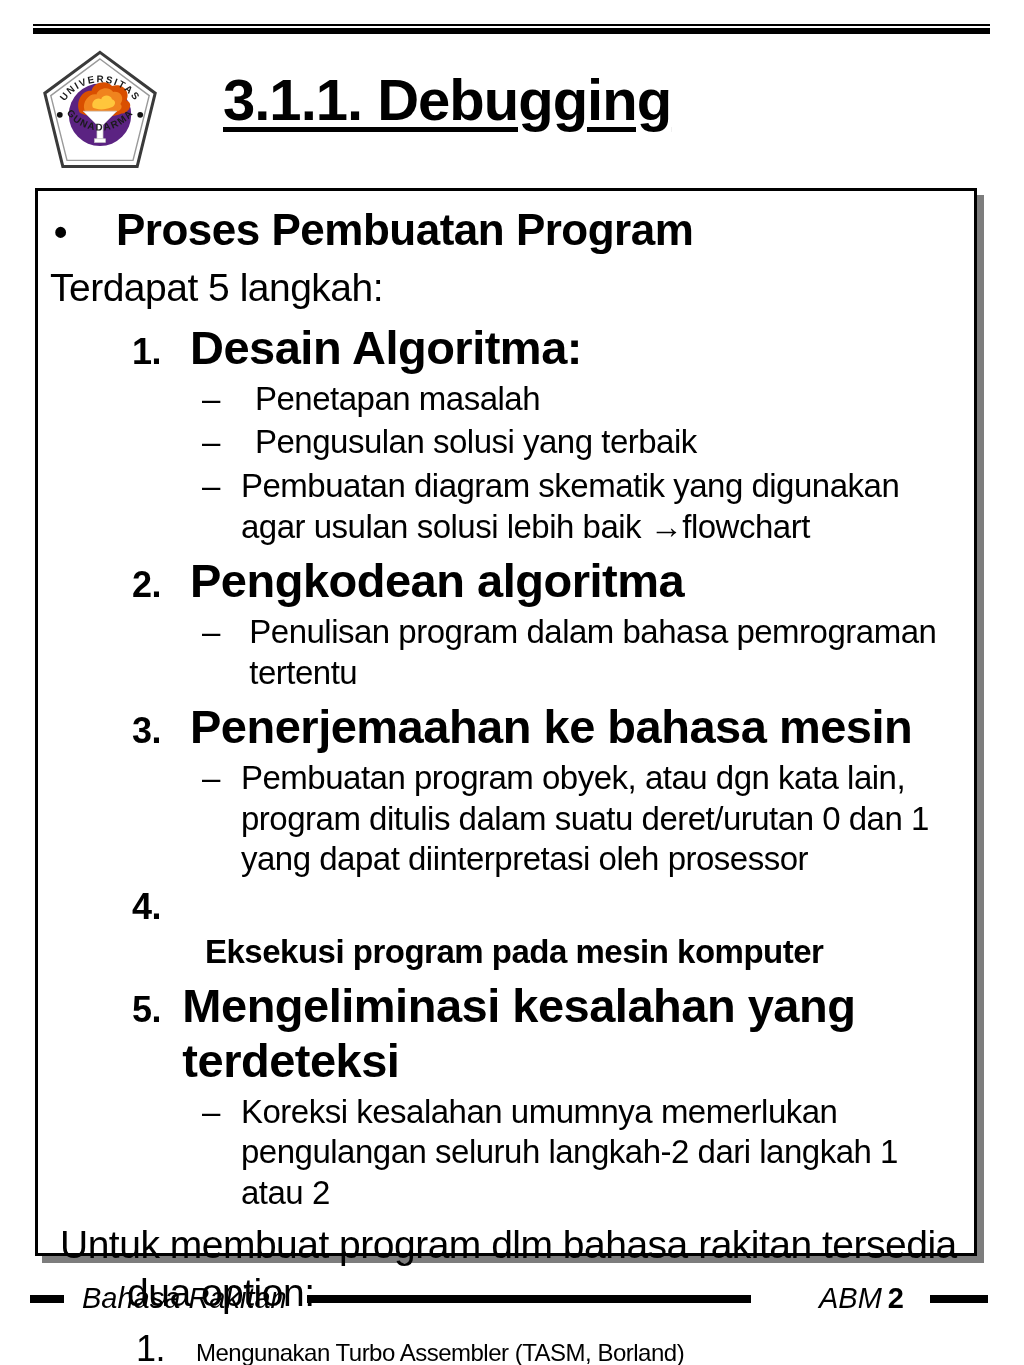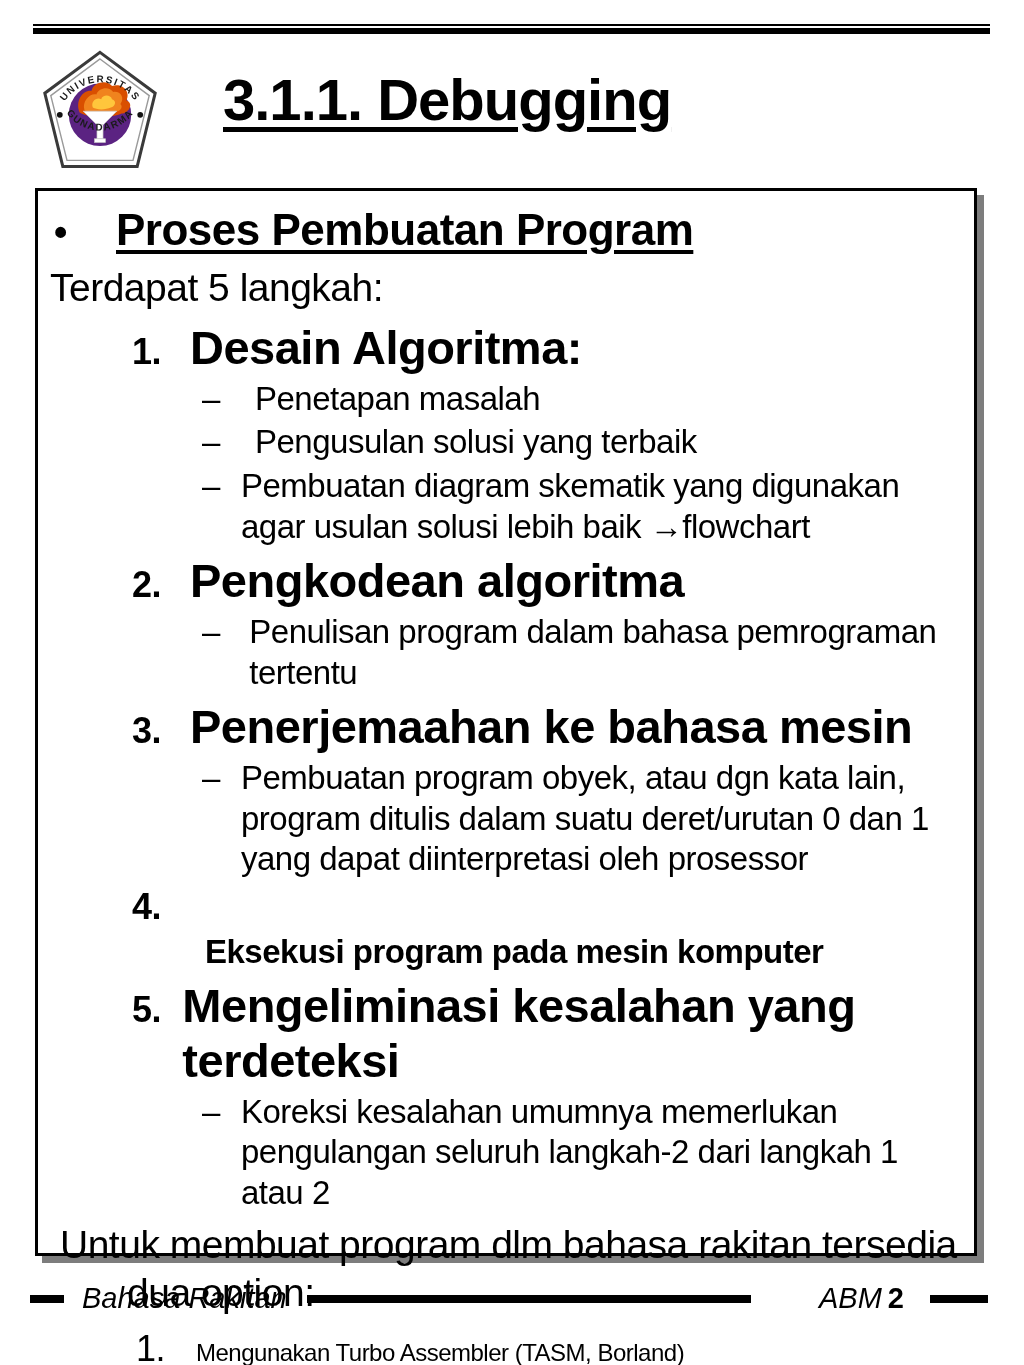--- a/index.html
+++ b/index.html
@@ -34,21 +34,21 @@
     border: 3px solid #000; background: #fff;
     box-shadow: 7px 7px 0 #7d7d7d;
     padding: 10px 8px 0 12px;
     letter-spacing: -0.5px;
   }
 
   .bullet-row { display: flex; align-items: baseline; margin: 4px 0 10px 0; }
   .bullet-marker { width: 66px; font-size: 38px; font-weight: bold; padding-left: 4px; }
   .bullet-title {
     font-size: 44px; font-weight: bold;
-    text-decoration: underline; text-decoration-thickness: 4px; text-underline-offset: 5px;
+    text-decoration-thickness: 4px; text-underline-offset: 5px;
   }
 
   .intro { font-size: 39px; margin: 4px 0 8px 0; line-height: 1.2; }
 
   .step { display: flex; align-items: baseline; margin: 6px 0 4px 82px; }
   .step .num   { width: 58px; font-size: 36px; font-weight: bold; }
   .step .label { font-size: 47px; font-weight: bold; }
 
   .dash-item { display: flex; align-items: baseline; margin: 3px 0 3px 152px; }
   .dash-item .dash { width: 53px; font-size: 33px; }

